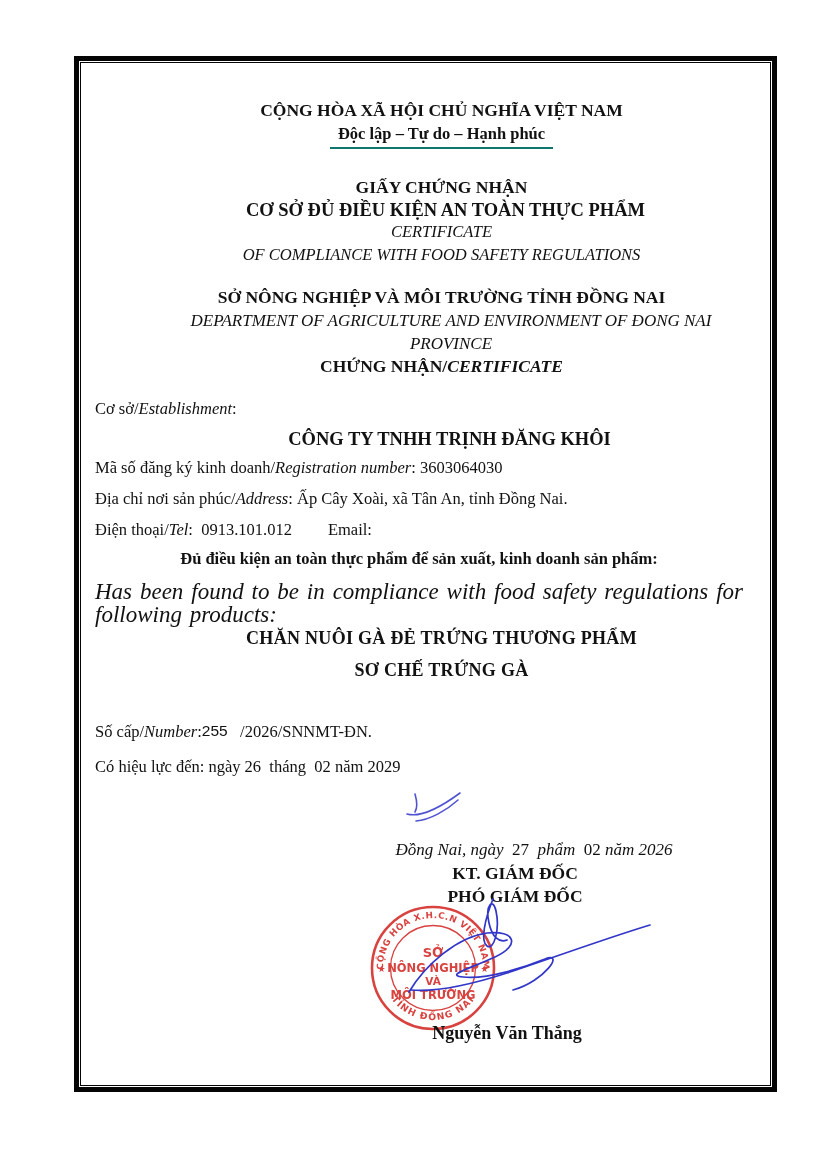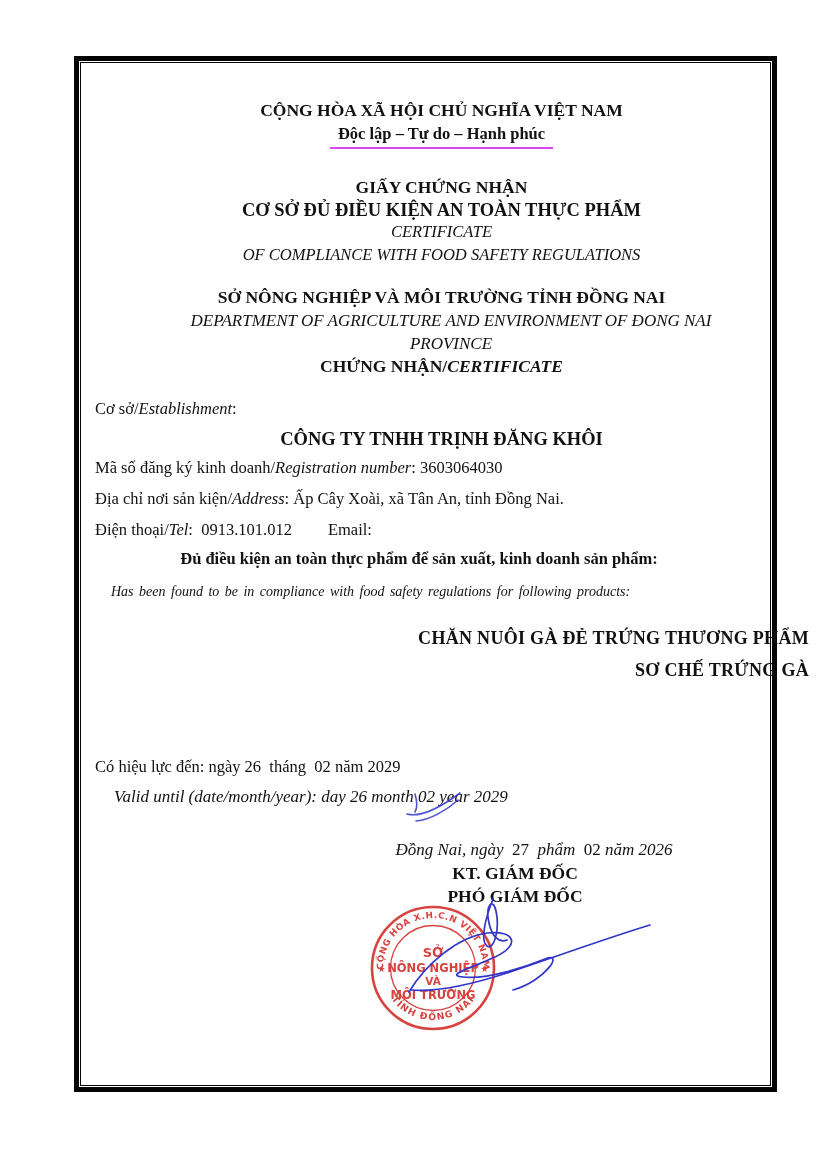--- a/index.html
+++ b/index.html
@@ -11,30 +11,30 @@
   .frame-inner{position:absolute;inset:1px;border:1px solid #050505;}
   .abs{position:absolute;}
   .ctr{left:74px;width:735px;text-align:center;}
   .leftcol{left:95px;width:648px;text-align:left;}
   .b{font-weight:bold;}
   .i{font-style:italic;}
   .pre{white-space:pre;}
   .fs16{font-size:16.5px;line-height:1.32;}
   .fs17{font-size:17px;line-height:1.32;padding-left:19px;}
   .fs17b{font-size:17.5px;line-height:1.3;}
-  .fs18{font-size:18.5px;line-height:1.3;}
-  .motto-line{display:inline-block;border-bottom:2px solid #d946ef;padding:0 8px 2px 8px;}
+  .fs18{font-size:18.5px;line-height:1.3;margin-left:8px;}
+  .motto-line{display:inline-block;border-bottom:2px solid #0f766e;padding:0 8px 2px 8px;}
   .title-block div{line-height:22.5px;}
   .auth-block div{line-height:23px;}
   .fill-sans{font-family:"Liberation Sans","DejaVu Sans",sans-serif;font-size:15.5px;position:relative;top:-1px;}
   .email-gap{margin-left:36px;}
-  .just{text-align:justify;word-spacing:2px;font-size:14px;line-height:22.5px;margin-left:16px;}
+  .just{text-align:justify;word-spacing:2px;font-size:23px;line-height:22.5px;}
   .rightcol{left:355px;width:320px;text-align:center;}
   .namecol{left:357px;width:300px;text-align:center;z-index:6;}
-  .prod{letter-spacing:.3px;text-align:right;}
+  .prod{letter-spacing:.3px;}
   svg text{font-weight:bold;}
 </style>
 </head>
 <body>
 
 <div class="page">
 
   <div class="frame">
     <div class="frame-inner"></div>
   </div>
@@ -55,35 +55,35 @@
     <div class="i fs17">PROVINCE</div>
     <div class="b fs17b"><span>CHỨNG NHẬN/</span><span class="i">CERTIFICATE</span></div>
   </div>
 
   <div class="abs leftcol fs16" style="top:398px;"><span>Cơ sở/</span><span class="i">Establishment</span><span>:</span></div>
 
   <div class="abs ctr b fs18" style="top:427px;">CÔNG TY TNHH TRỊNH ĐĂNG KHÔI</div>
 
   <div class="abs leftcol fs16" style="top:457px;"><span>Mã số đăng ký kinh doanh/</span><span class="i">Registration number</span><span>: 3603064030</span></div>
 
-  <div class="abs leftcol fs16" style="top:488px;"><span>Địa chỉ nơi sản kiện/</span><span class="i">Address</span><span>: Ấp Cây Xoài, xã Tân An, tỉnh Đồng Nai.</span></div>
+  <div class="abs leftcol fs16" style="top:488px;"><span>Địa chỉ nơi sản phúc/</span><span class="i">Address</span><span>: Ấp Cây Xoài, xã Tân An, tỉnh Đồng Nai.</span></div>
 
   <div class="abs leftcol fs16 pre" style="top:519px;"><span>Điện thoại/</span><span class="i">Tel</span><span>:  0913.101.012</span><span class="email-gap">Email:</span></div>
 
   <div class="abs leftcol b fs16" style="top:548px;text-align:center;">Đủ điều kiện an toàn thực phẩm để sản xuất, kinh doanh sản phẩm:</div>
 
   <div class="abs leftcol i just" style="top:581px;">Has been found to be in compliance with food safety regulations for following products:</div>
 
   <div class="abs ctr b prod" style="top:628px;font-size:18px;">CHĂN NUÔI GÀ ĐẺ TRỨNG THƯƠNG PHẨM</div>
   <div class="abs ctr b prod" style="top:660px;font-size:18px;">SƠ CHẾ TRỨNG GÀ</div>
 
+  <div class="abs leftcol fs16 pre" style="top:721px;"><span>Số cấp/</span><span class="i">Number</span><span>:</span><span class="fill-sans">255</span><span>   /2026/SNNMT-ĐN.</span></div>
 
   <div class="abs leftcol fs16 pre" style="top:756px;">Có hiệu lực đến: ngày 26  tháng  02 năm 2029</div>
 
-  <div class="abs leftcol i fs17 pre" style="top:786px;">Valid until (date/month/year): day 26 month 02 year 2029</div>
 
   <svg class="abs" style="left:403px;top:791px;z-index:5;" width="62" height="36" viewBox="0 0 62 36">
     <g fill="none" stroke="#3136c9" stroke-width="1.6" stroke-linecap="round" opacity="0.85">
       <path d="M 12 3 C 14 10, 15 16, 12 21"></path>
       <path d="M 4 23 C 18 27, 38 16, 57 2"></path>
       <path d="M 13 30 C 27 29, 44 19, 55 9"></path>
     </g>
   </svg>
 
   <div class="abs rightcol i fs17 pre" style="top:839px;"><span>Đồng Nai, ngày  </span><span style="font-style:normal;">27</span><span>  phẩm  </span><span style="font-style:normal;">02</span><span> năm 2026</span></div>
@@ -113,14 +113,15 @@
   </svg>
 
   <svg class="abs" style="left:395px;top:893px;z-index:4;" width="270" height="115" viewBox="0 0 270 115">
     <g fill="none" stroke="#3136c9" stroke-width="1.7" stroke-linecap="round">
       <path d="M 255 32 C 215 44, 160 64, 112 80 C 75 92, 40 99, 16 97"></path>
       <path d="M 14 99 C 30 72, 62 44, 92 40 C 120 37, 126 52, 100 64 C 74 76, 50 82, 68 84 C 92 87, 130 74, 150 66 C 170 58, 150 88, 118 97"></path>
       <path d="M 98 6 C 90 26, 85 48, 92 53 C 99 58, 105 36, 101 18 C 98 4, 90 12, 94 30 C 97 44, 104 50, 112 47"></path>
     </g>
   </svg>
 
+  <div class="abs namecol b" style="top:1023px;font-size:18px;">Nguyễn Văn Thắng</div>
 
 </div>
 
 </body></html>

